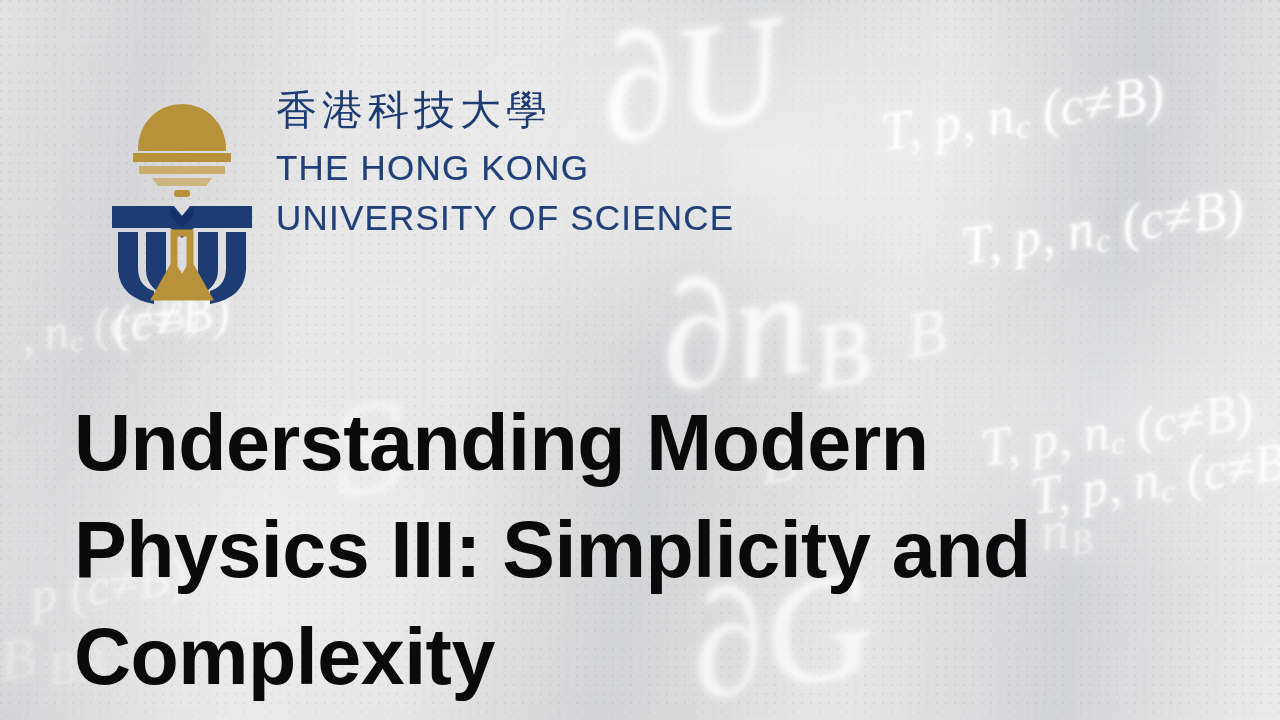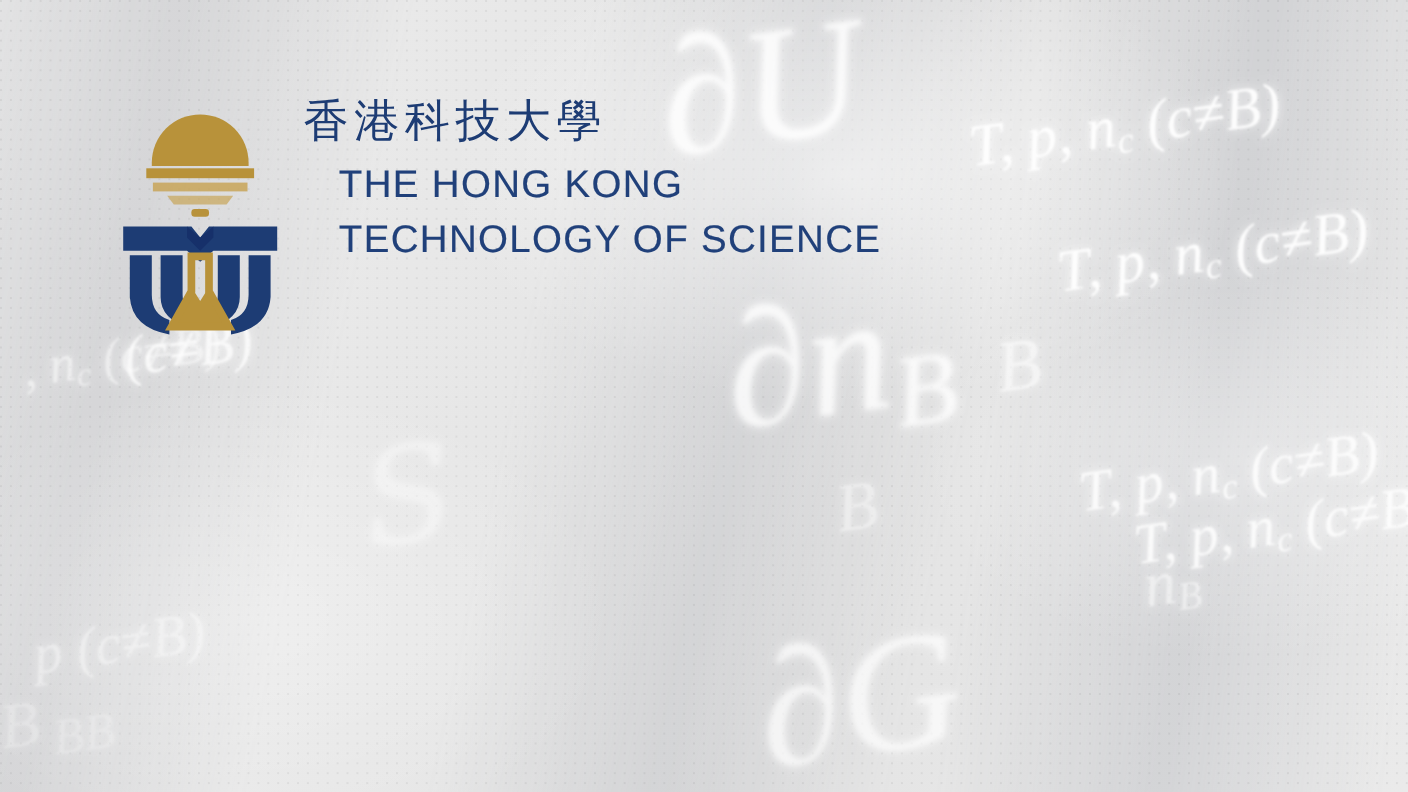--- a/index.html
+++ b/index.html
@@ -68,21 +68,21 @@
     white-space:nowrap;
   }
   .en-row{
     color:#20407a;
     font-family:"Liberation Sans",sans-serif;
     font-size:35px;line-height:50px;
     letter-spacing:1.2px;font-weight:400;
     white-space:nowrap;
     -webkit-text-stroke:0.15px #20407a;
   }
-  .en-block{margin-top:12px;margin-left:32px;}
+  .en-block{margin-top:12px;}
 
   
   #title{
     position:absolute;left:74px;top:336px;width:960px;
     color:#0a0a0a;
     font-family:"Liberation Sans",sans-serif;
     font-weight:bold;
     font-size:79px;
     line-height:107px;
     letter-spacing:-0.5px;
@@ -137,19 +137,24 @@
       <path d="M110 144 L90 144 L90 180 Q90 194 78 199 L84 210 Q110 202 110 182 Z" fill="#1d3c74"></path>
 
       <path d="M64 144 L68 144 L68 176 L88 208 L60 208 L80 176 L80 144 L84 144 L84 178 L104 212 L44 212 L64 178 Z" fill="#b8923a"></path>
       <path d="M66 145 L82 145 L82 177 L100 209 L48 209 L66 177 Z" fill="none" stroke="#b8923a" stroke-width="7"></path>
     </svg>
 
     <div class="logo-words">
       <div class="cn-row">香港科技大學</div>
       <div class="en-block">
         <div class="en-row">THE HONG KONG</div>
-        <div class="en-row">TECHNOLOGY OF SCIENCE</div>
+        <div class="en-row">UNIVERSITY OF SCIENCE</div>
       </div>
     </div>
   </div>
 
+  <h1 id="title">
+    <span class="tline">Understanding Modern</span>
+    <span class="tline">Physics III: Simplicity and</span>
+    <span class="tline">Complexity</span>
+  </h1>
 
 </div>
 
 </body></html>

